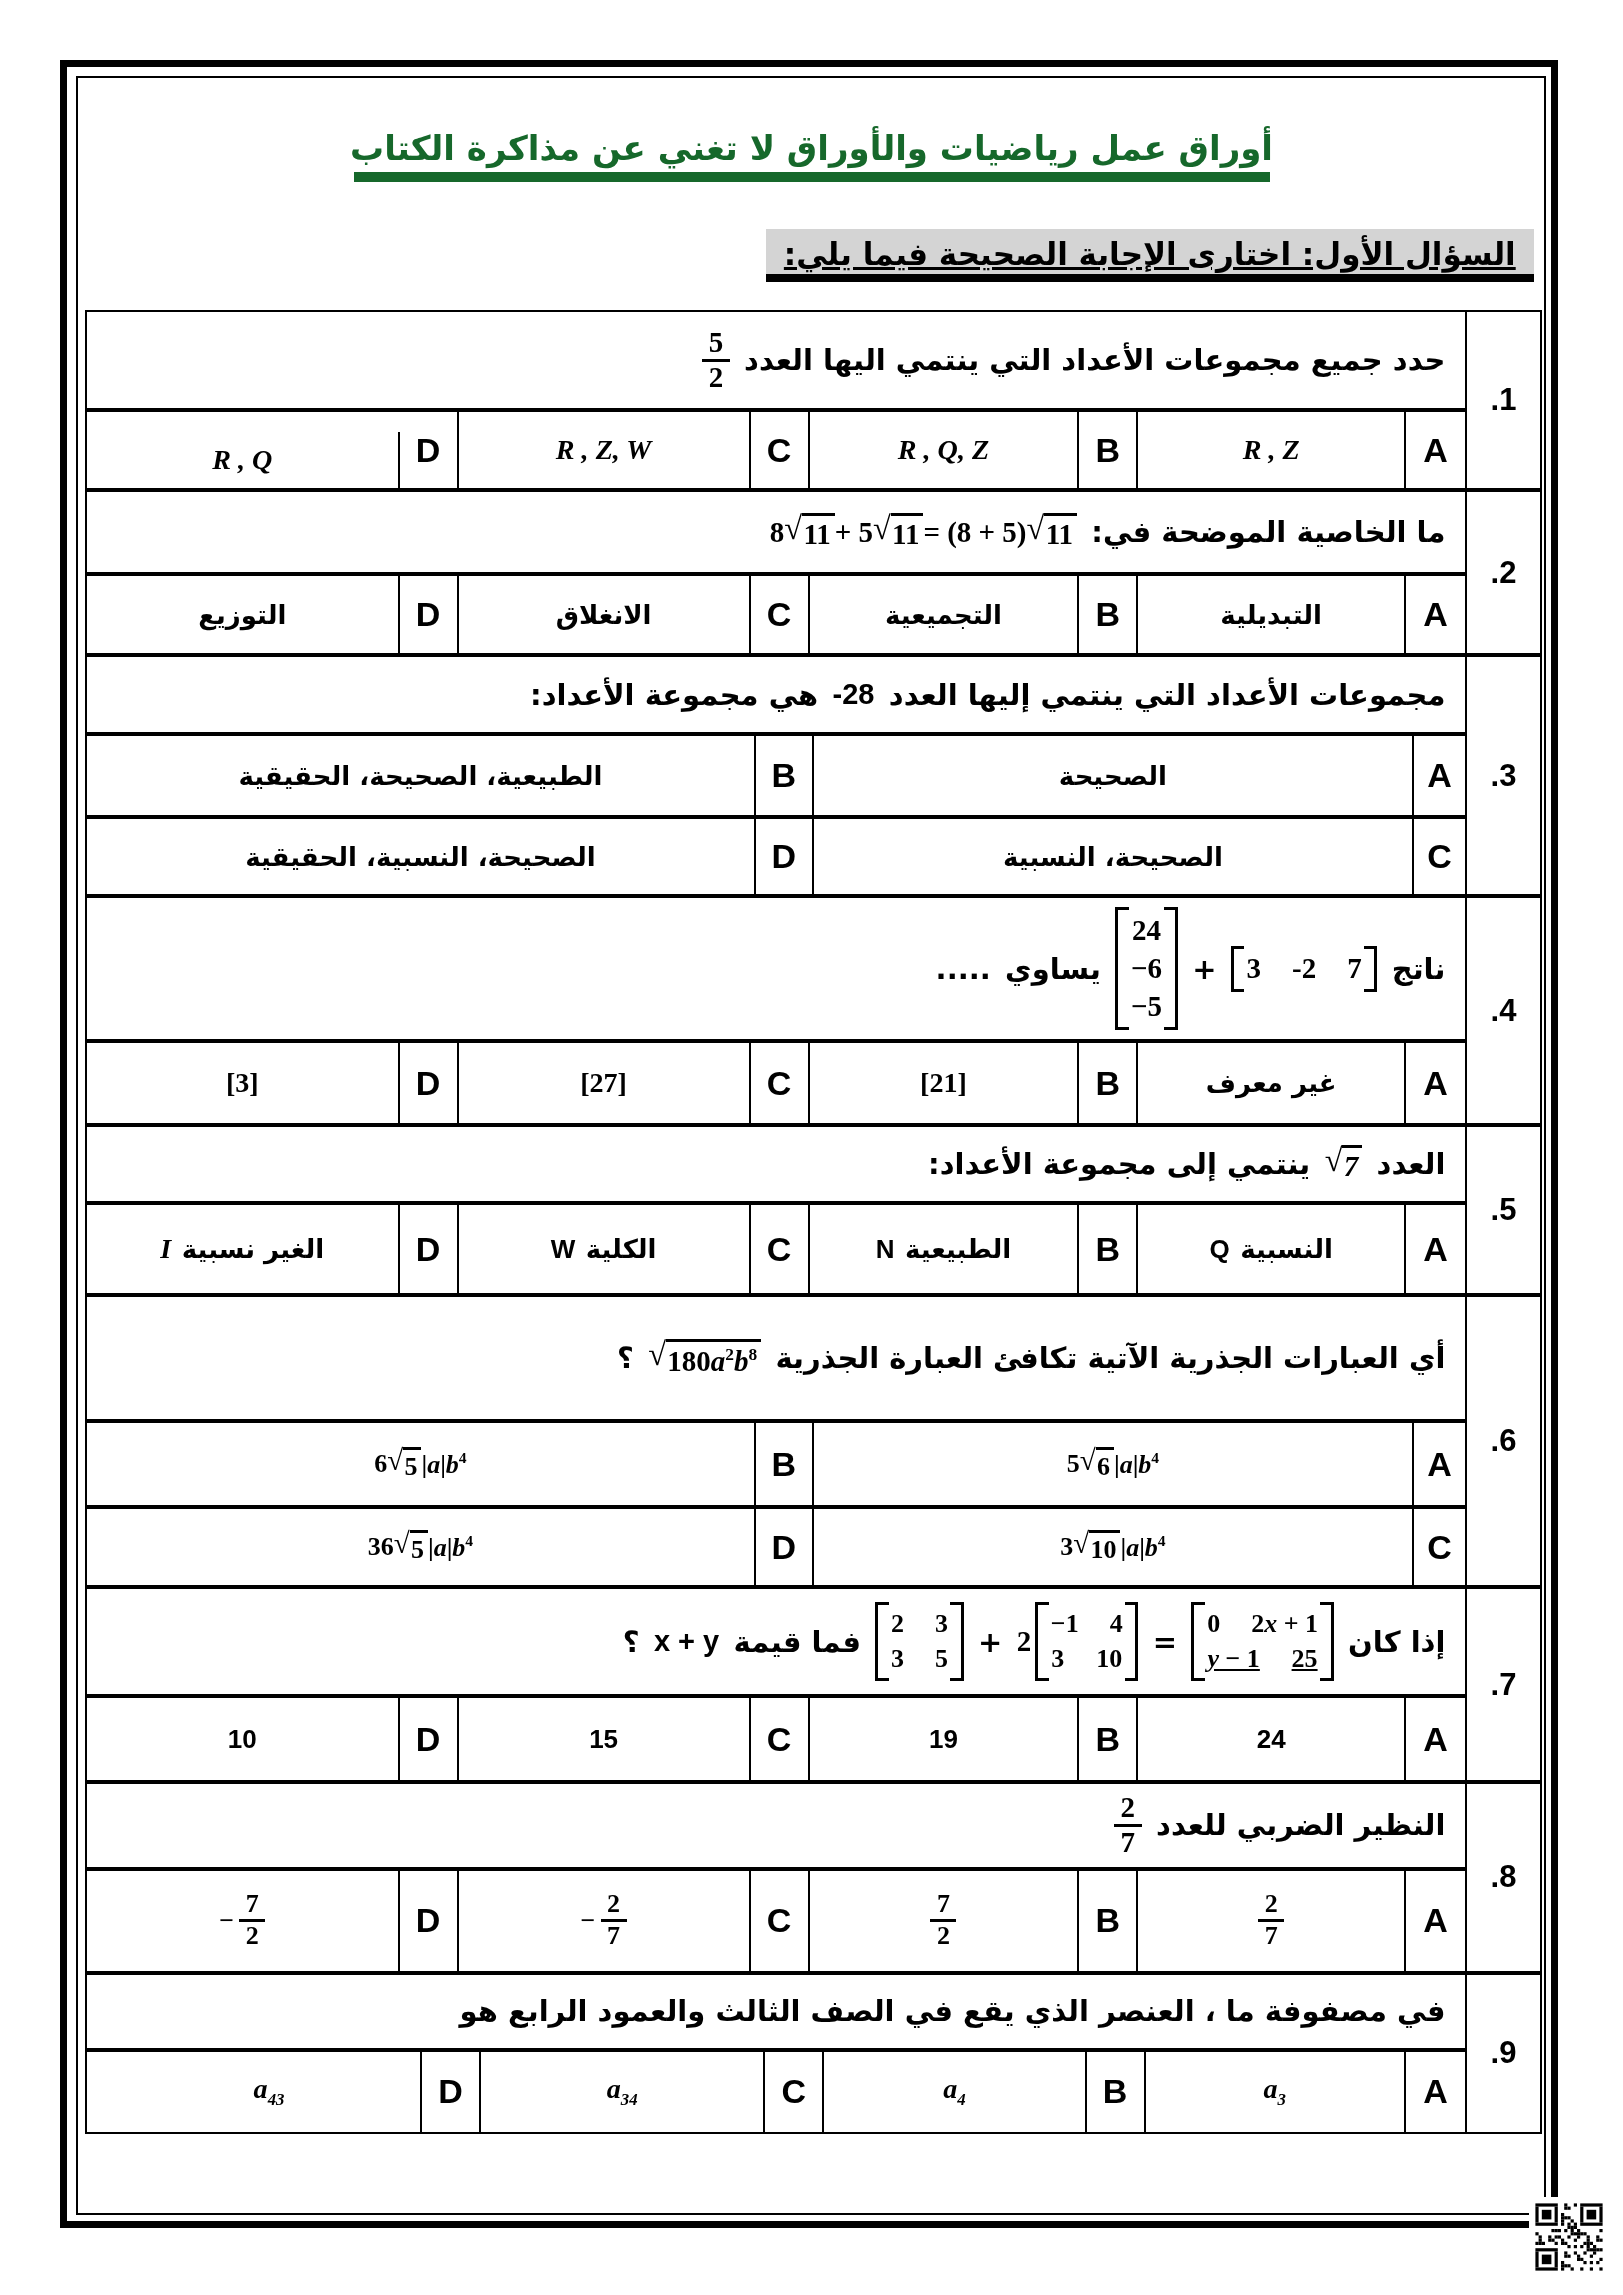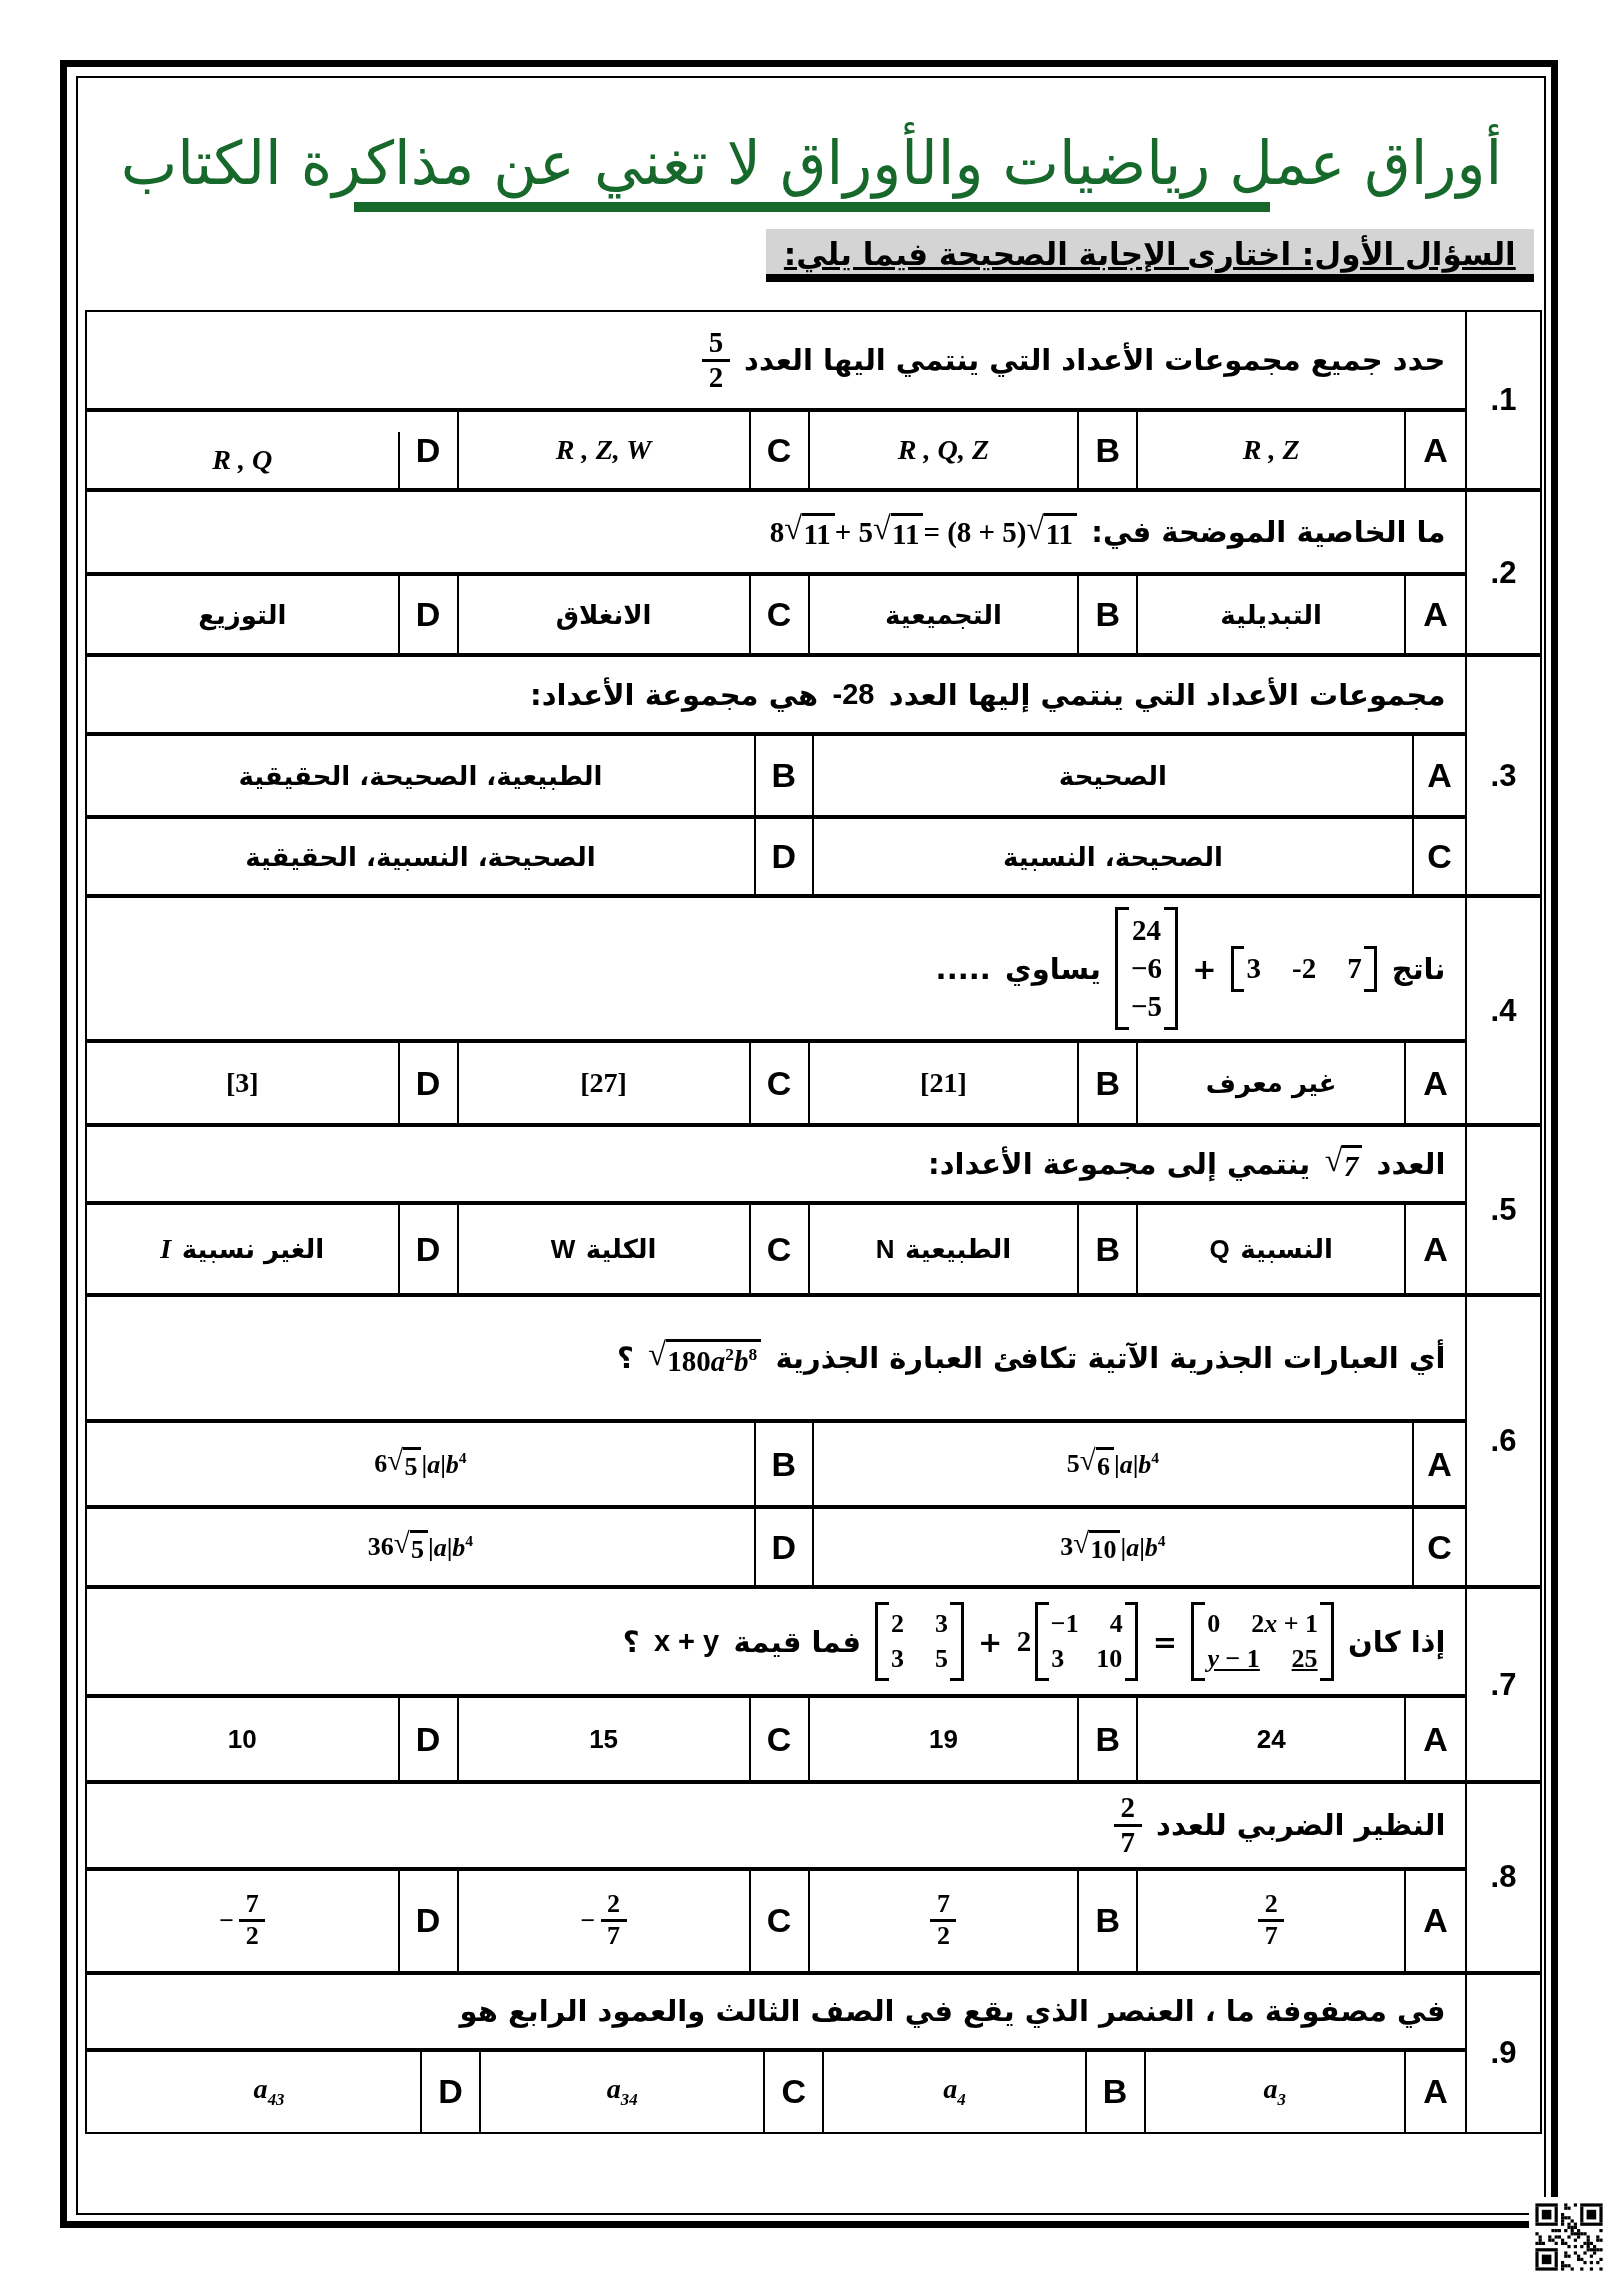--- a/index.html
+++ b/index.html
@@ -8,21 +8,21 @@
           font-family: "DejaVu Sans", sans-serif; color: #000; overflow: hidden; }
 
   
   .frame-outer { position: absolute; left: 60px; top: 60px; width: 1498px; height: 2168px;
                  border: 7.2px solid #000; }
   .frame-inner { position: absolute; left: 76px; top: 76px; width: 1470px; height: 2139px;
                  border: 2.6px solid #000; }
 
   
   .title { position: absolute; top: 128px; left: 0; width: 100%; text-align: center; }
-  .title-text { font-size: 60px; font-weight: normal; letter-spacing: 0.7px; }
+  .title-text { font-size: 34px; font-weight: bold; letter-spacing: 0.7px; }
   .title-underline { width: 916px; height: 9.8px; margin: 3.9px auto 0; }
 
   
   .subtitle { position: absolute; top: 229px; right: 89px; direction: rtl;
               padding: 6.5px 18.3px 2.6px 18.3px; border-bottom: 8.5px solid #000;
               font-size: 31px; font-weight: bold; }
   .subtitle span { text-decoration: underline; }
 
   
   .qtable { position: absolute; top: 310px; left: 85px; width: 1457px;

